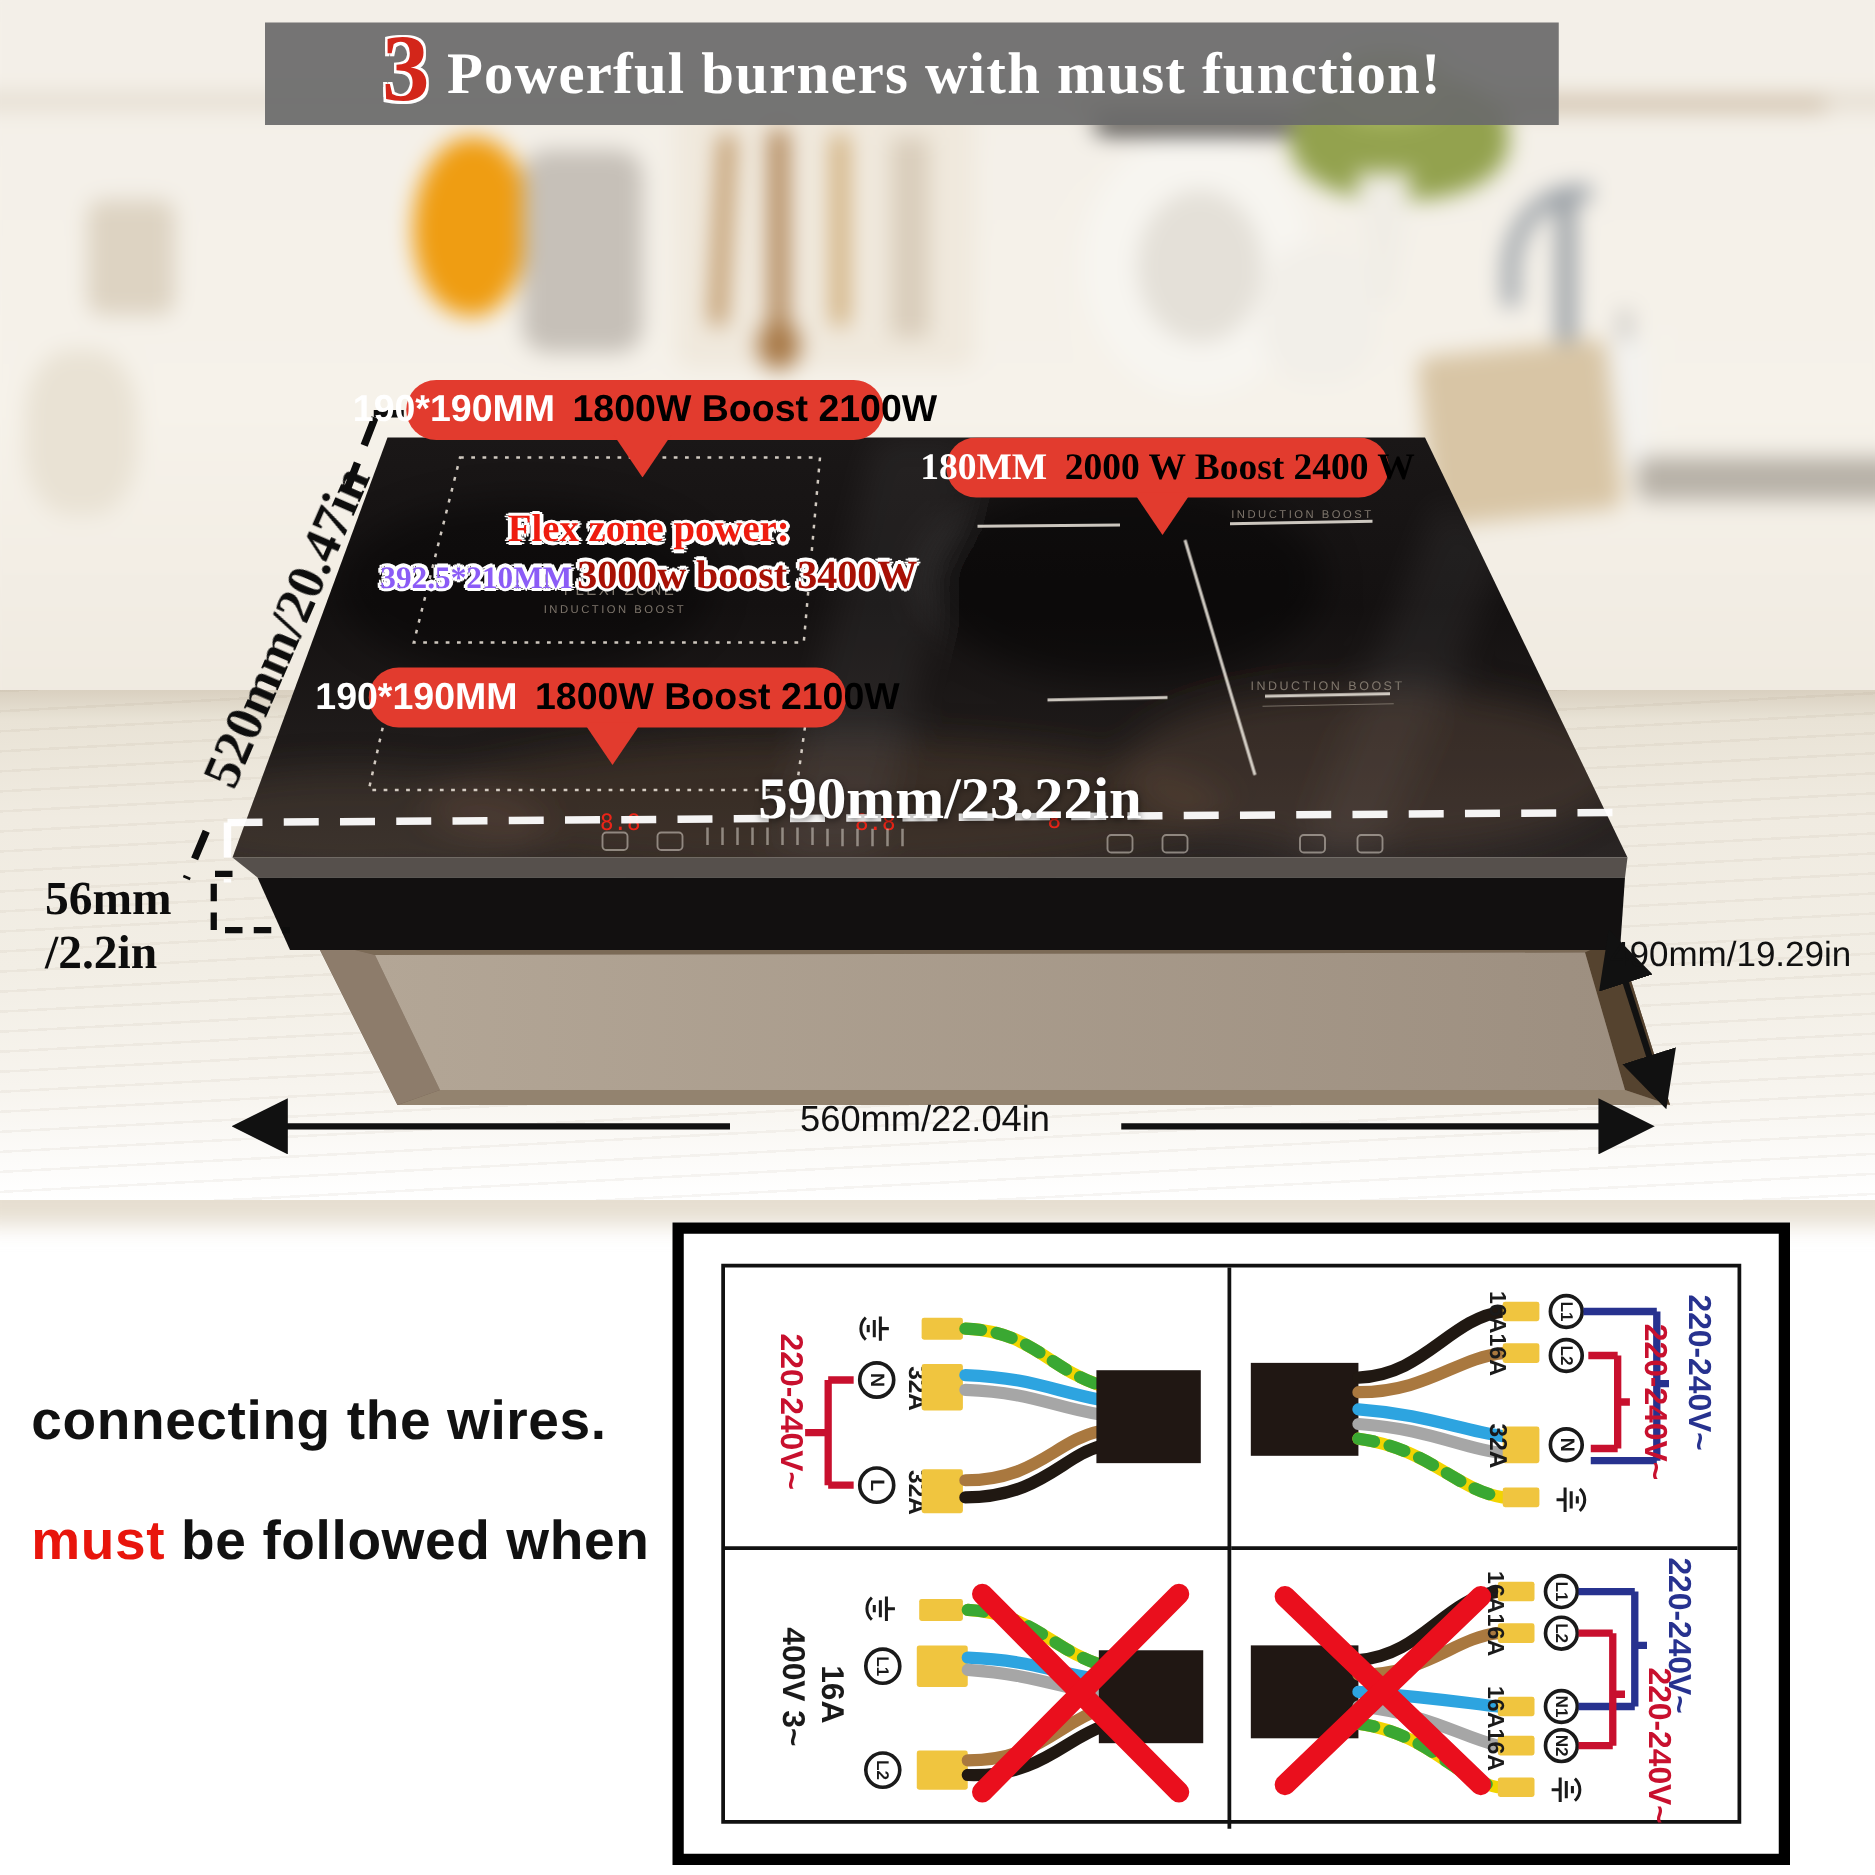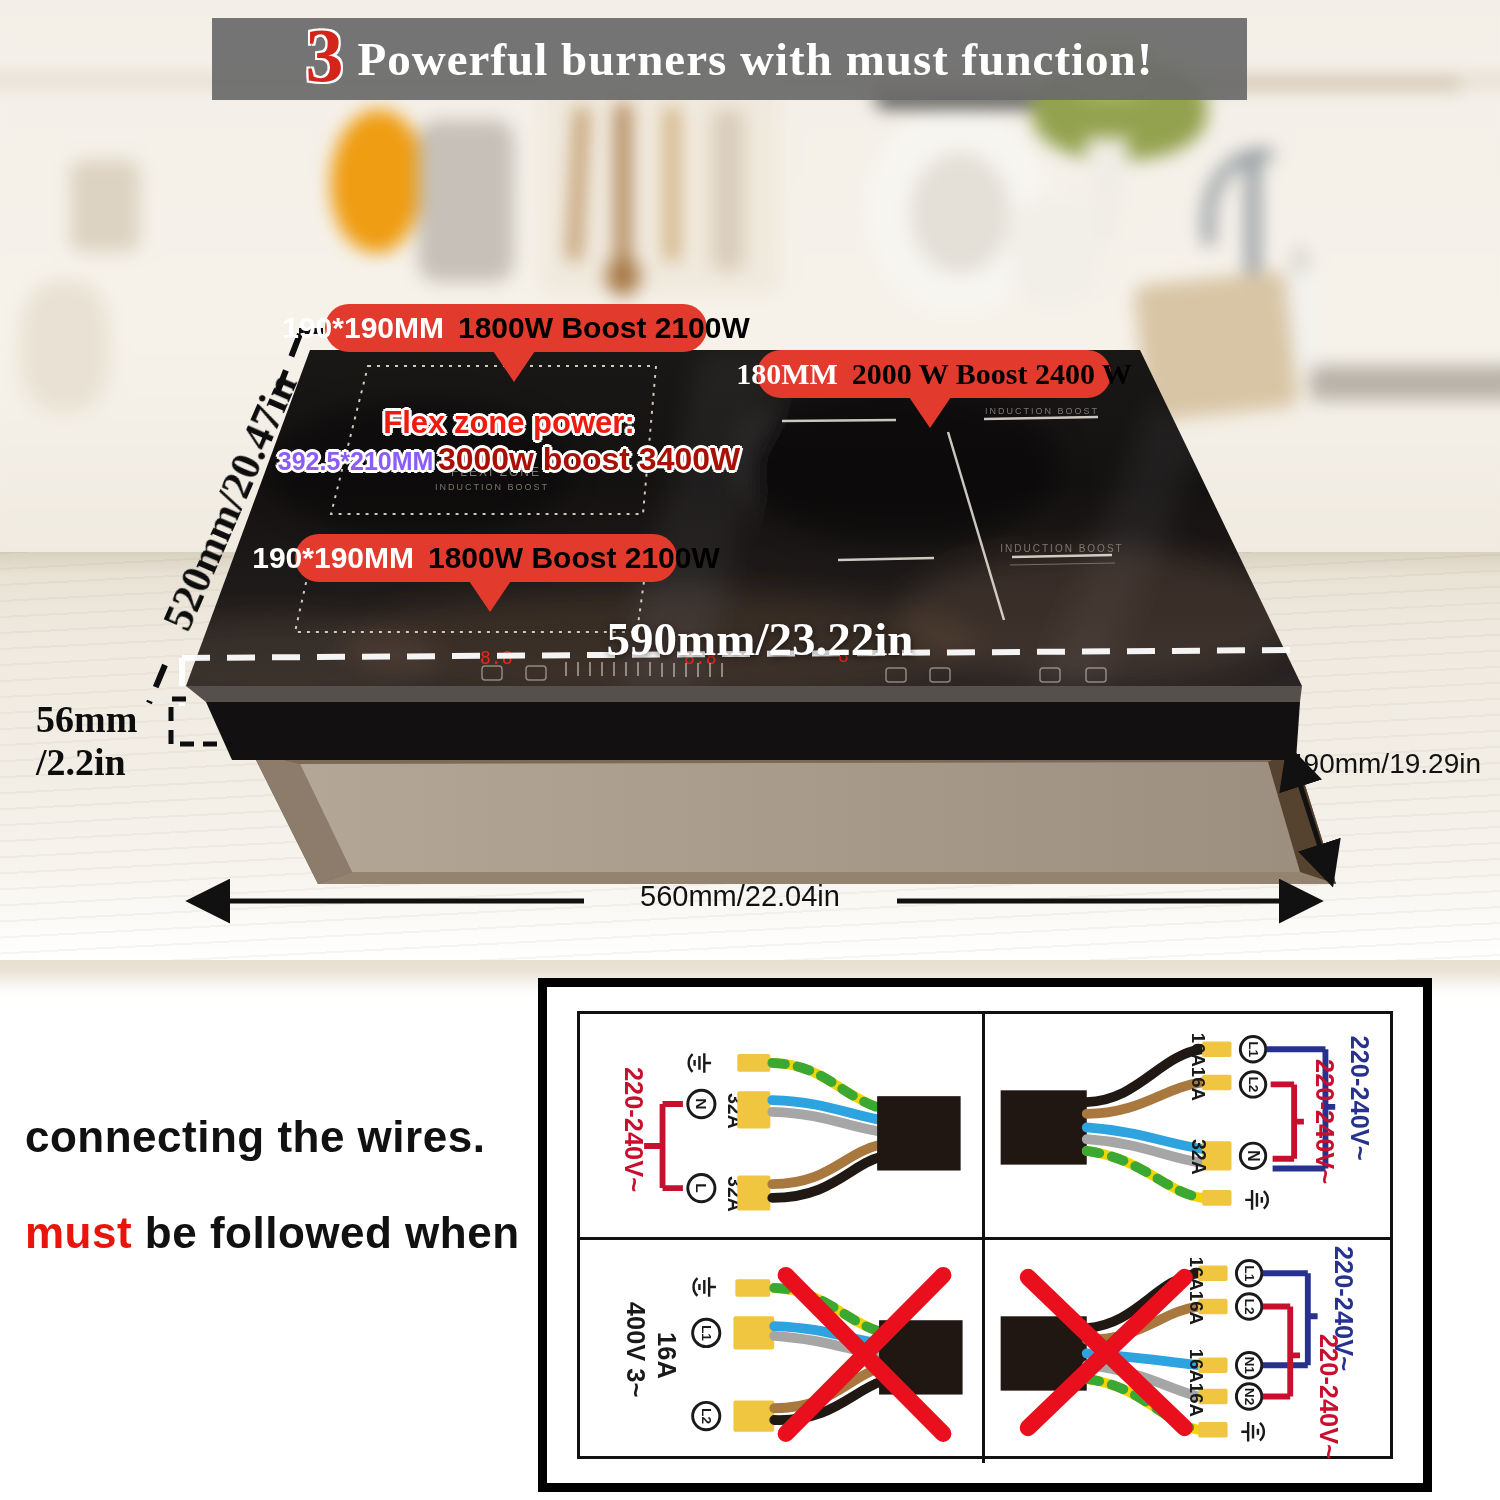--- a/index.html
+++ b/index.html
@@ -62,22 +62,22 @@
 
   
   .bubble { position:absolute; height:48px; background:#e23b2e; border-radius:26px;
             display:flex; align-items:center; justify-content:center; gap:14px;
             font-weight:bold; font-size:30px; color:#fff; white-space:nowrap; }
   .bubble .pw { color:#000000; }
   .tail { position:absolute; top:44px; width:46px; height:34px; background:#e23b2e;
           clip-path:polygon(0 0,100% 0,50% 100%); }
 
   
-  .flex-label { position:absolute; left:259px; top:404px; width:500px; text-align:center;
-                font-weight:bold; line-height:37px; white-space:nowrap; }
+  .flex-label { position:absolute; left:269px; top:404px; width:500px; text-align:center;
+                font-weight:bold; line-height:37px; white-space:nowrap;font-family:Liberation Serif, serif; }
   .outl { text-shadow:-2px -2px 0 #fff,2px -2px 0 #fff,-2px 2px 0 #fff,2px 2px 0 #fff,
                       0 -3px 0 #fff,0 3px 0 #fff,-3px 0 0 #fff,3px 0 0 #fff; }
   .flex-l1 { font-size:31px; color:#ee1c0f; }
   .flex-size { font-size:25px; color:#8b5cf6; }
   .flex-pw { font-size:32px; color:#a81005; }
 
   
   .dim-520 { position:absolute; left:60px; top:478px; width:340px; text-align:center;
              transform:rotate(-66.5deg); font-family:"Liberation Serif", serif; font-weight:bold;
              font-size:42px; color:#0d0d0d; white-space:nowrap; }

